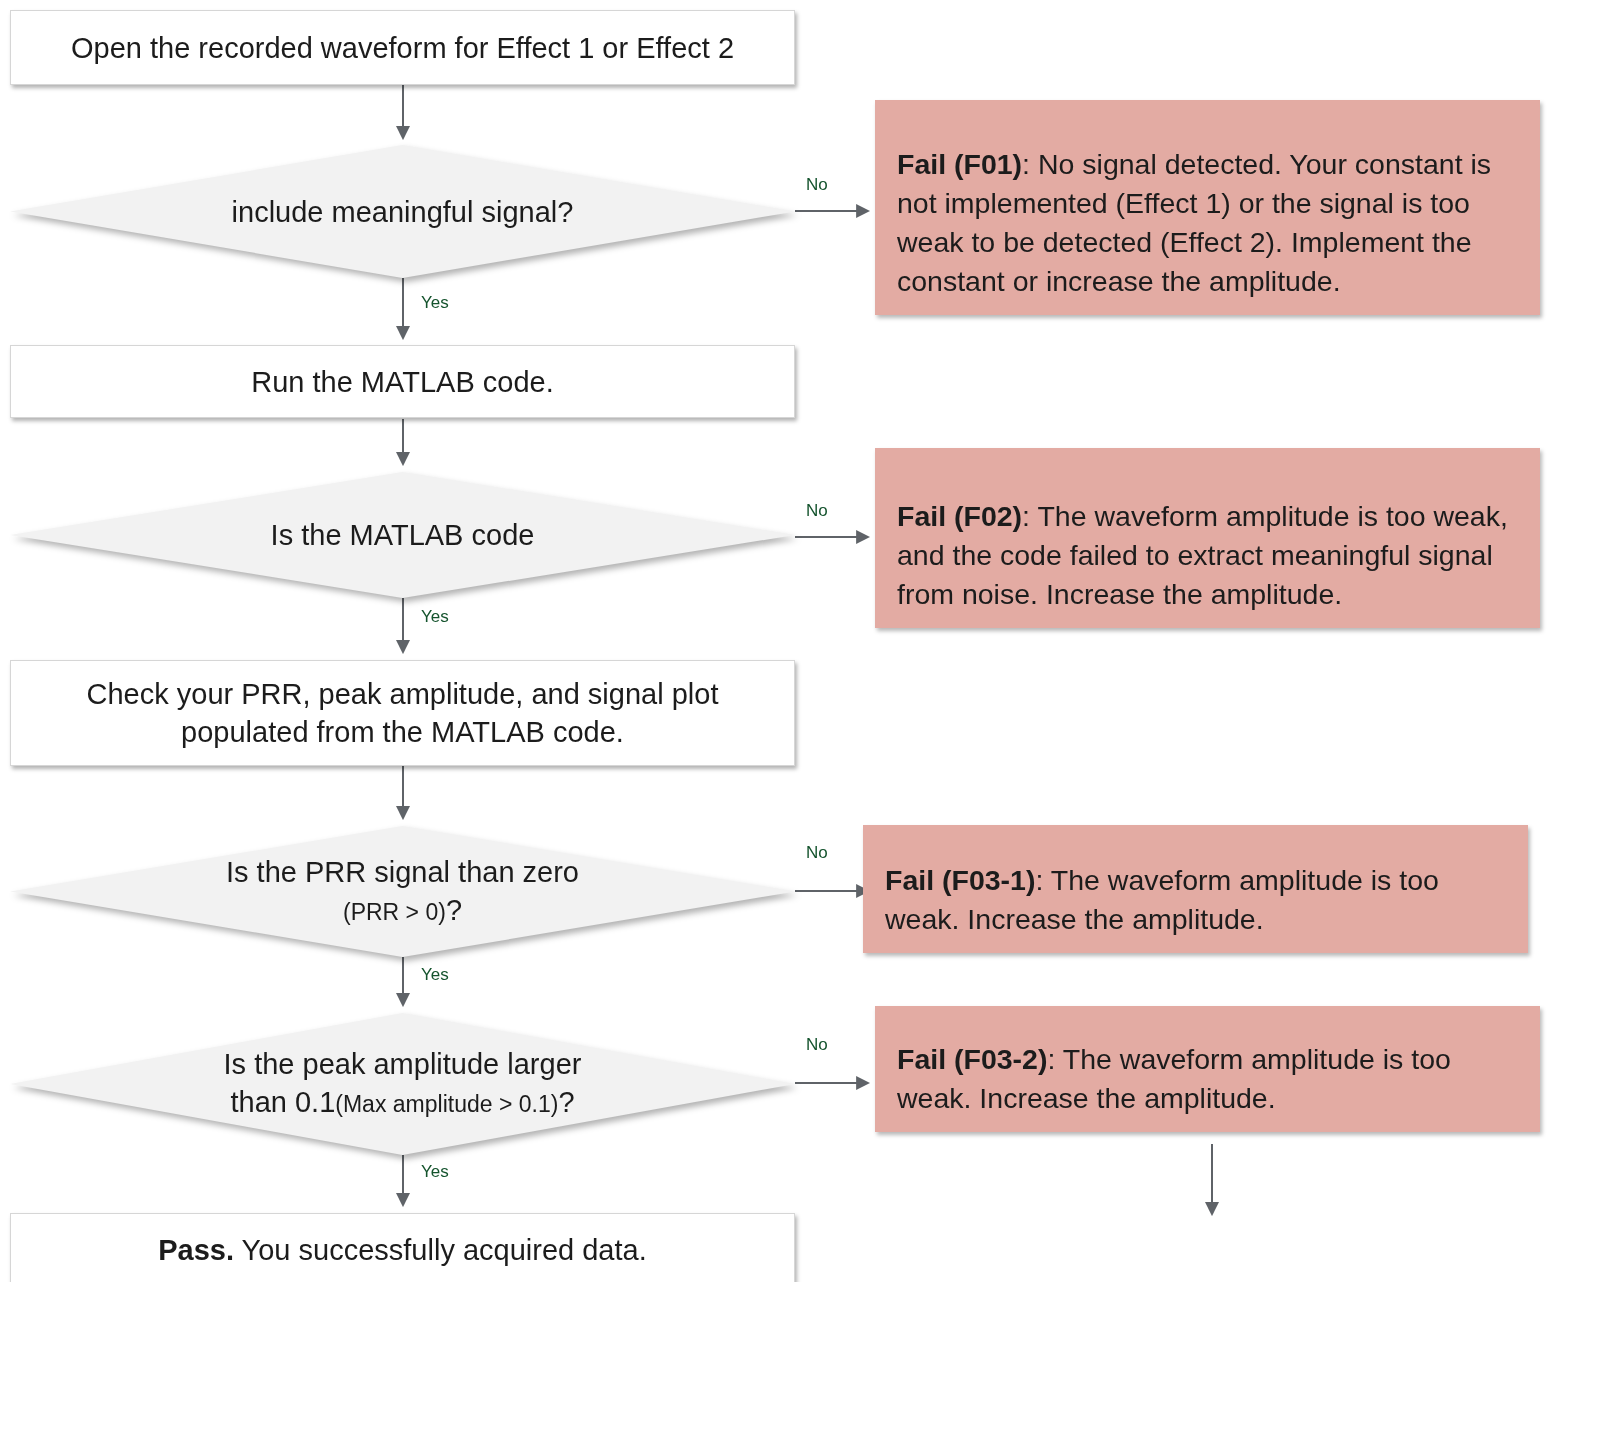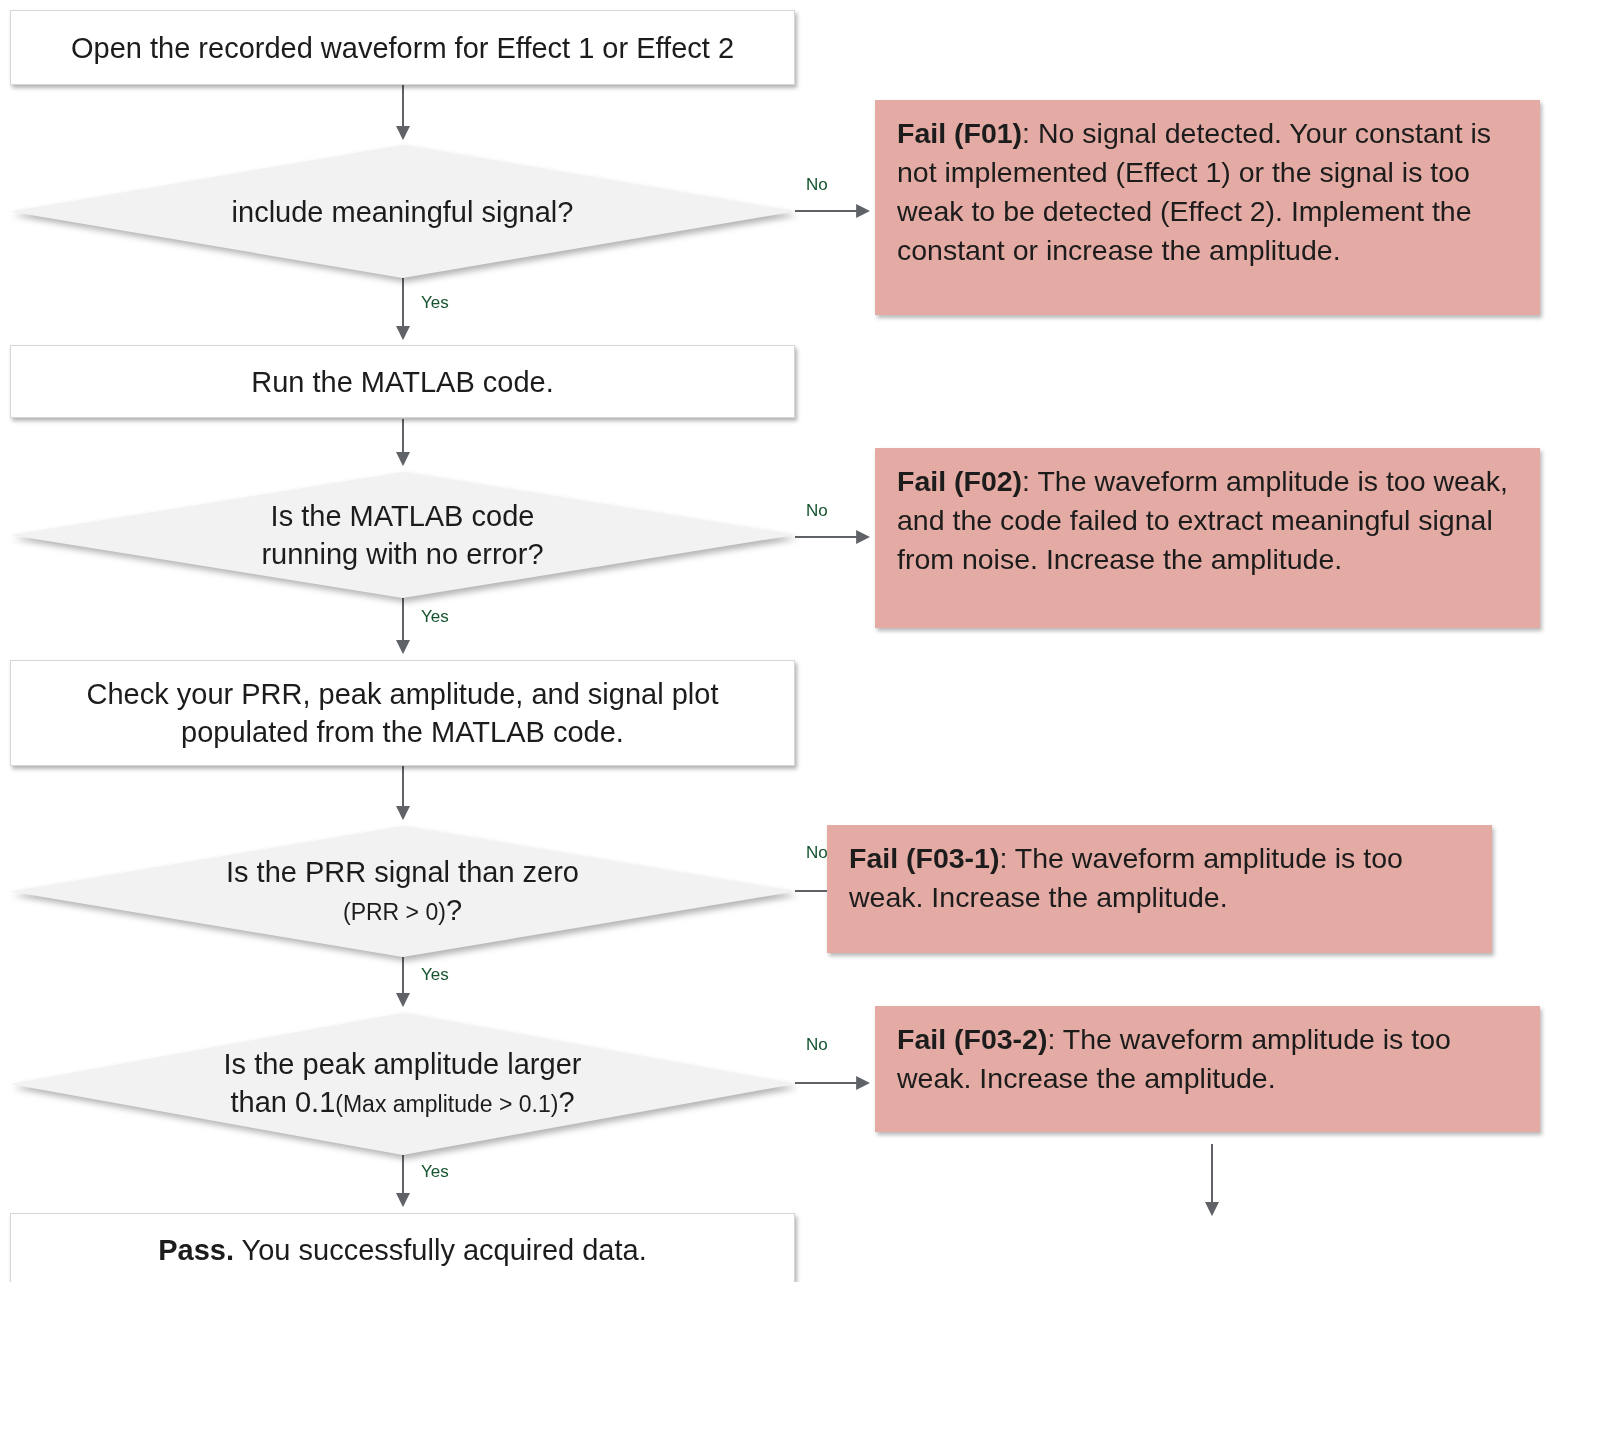--- a/index.html
+++ b/index.html
@@ -28,21 +28,21 @@
     text-align:center;
     font-size:29px;
     line-height:38px;
   }
   
   .fail {
     position:absolute;
     background:#e3aba3;
     box-shadow:2px 3px 4px rgba(0,0,0,0.28);
     display:flex;
-    align-items:flex-start;
+    align-items:flex-end;
     text-align:left;
     font-size:28.5px;
     line-height:39px;
     padding:14px 22px;
   }
   
   .diamond-wrap {
     position:absolute;
     filter:drop-shadow(3px 4px 3px rgba(0,0,0,0.30));
   }
@@ -116,21 +116,20 @@
     </div>
   </div>
 
   <div class="box" style="left:10px; top:345px; width:785px; height:73px;">
     <div>Run the MATLAB code.</div>
   </div>
 
   <div class="diamond-wrap" style="left:10px; top:472px; width:785px; height:126px;">
     <div class="diamond">
       <div>Is the MATLAB code</div>
-      <div>running with no error?</div>
     </div>
   </div>
 
   <div class="box" style="left:10px; top:660px; width:785px; height:106px;">
     <div>Check your PRR, peak amplitude, and signal plot</div>
     <div>populated from the MATLAB code.</div>
   </div>
 
   <div class="diamond-wrap" style="left:10px; top:826px; width:785px; height:131px;">
     <div class="diamond">
@@ -165,21 +164,21 @@
       <span class="bold">Fail (F01)</span><span>: No signal detected. Your constant is not implemented (Effect 1) or the signal is too weak to be detected (Effect 2). Implement the constant or increase the amplitude.</span>
     </div>
   </div>
 
   <div class="fail" style="left:875px; top:448px; width:665px; height:180px;">
     <div>
       <span class="bold">Fail (F02)</span><span>: The waveform amplitude is too weak, and the code failed to extract meaningful signal from noise. Increase the amplitude.</span>
     </div>
   </div>
 
-  <div class="fail" style="left:827px; top:825px; width:665px; height:128px;">
+  <div class="fail" style="left:863px; top:825px; width:665px; height:128px;">
     <div>
       <span class="bold">Fail (F03-1)</span><span>: The waveform amplitude is too weak. Increase the amplitude.</span>
     </div>
   </div>
 
   <div class="fail" style="left:875px; top:1006px; width:665px; height:126px;">
     <div>
       <span class="bold">Fail (F03-2)</span><span>: The waveform amplitude is too weak. Increase the amplitude.</span>
     </div>
   </div>

